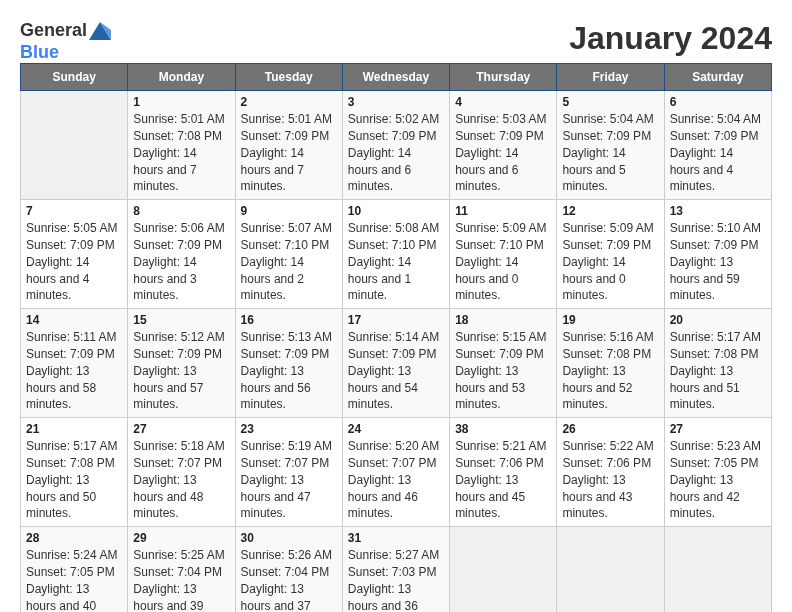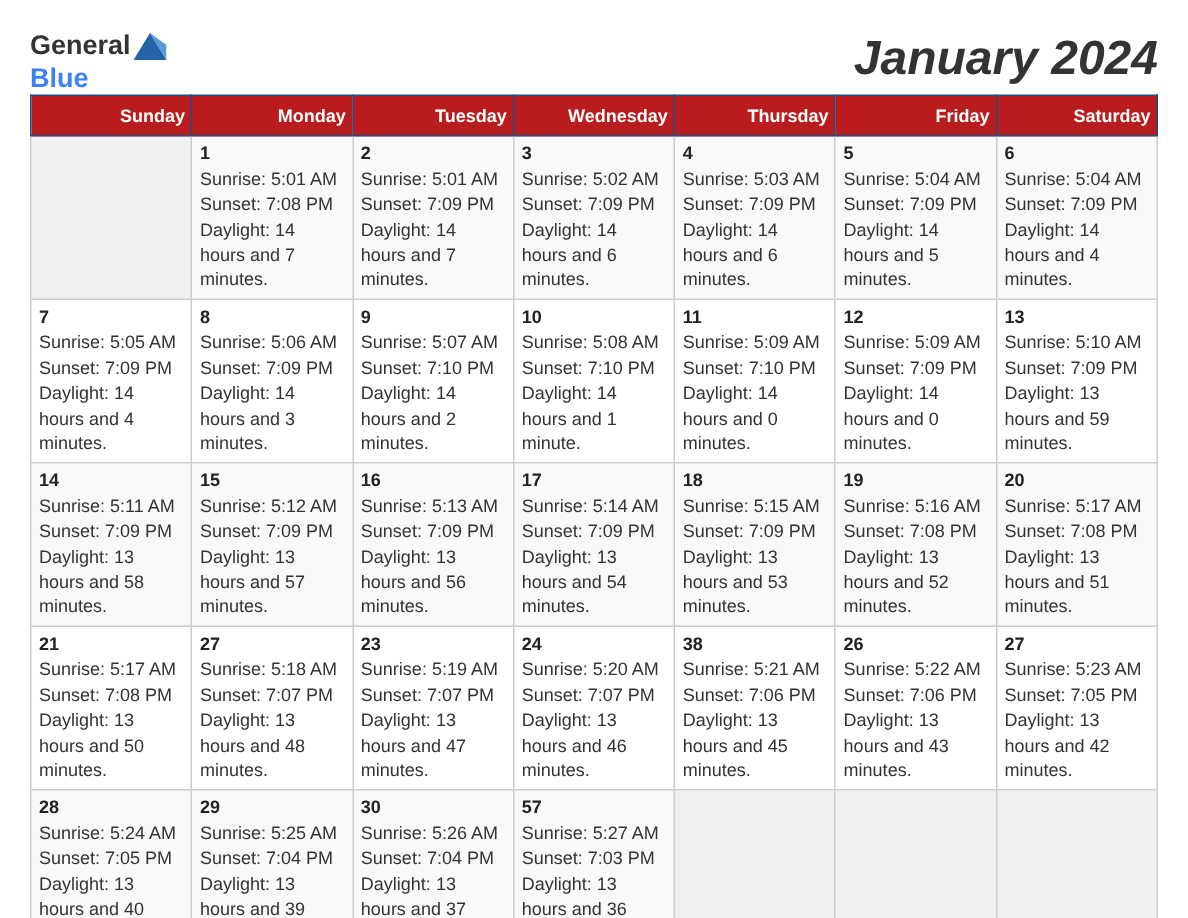--- a/index.html
+++ b/index.html
@@ -20,41 +20,40 @@
       align-items: center;
     }
     .logo-text {
       font-size: 18px;
       font-weight: bold;
       line-height: 1.2;
     }
     .logo-text .general { color: #333; }
     .logo-text .blue { color: #3b82f6; }
     .title-block {
-      font-style: italic;
     }
     .month-title {
       font-size: 32px;
       font-weight: bold;
       color: #333;
     }
     .subtitle {
       font-size: 14px;
       color: #555;
     }
     table {
       width: 100%;
       border-collapse: collapse;
       font-size: 11px;
     }
     thead tr th {
-      background-color: #b91c1c;
+      background-color: #737373;
       color: #fff;
       padding: 6px 4px;
-      text-align: right;
+      text-align: center;
       font-size: 12px;
       font-weight: bold;
       border: 1px solid #1a4f8a;
     }
     tbody tr td {
       border: 1px solid #ccc;
       vertical-align: top;
       padding: 4px 5px;
       height: 80px;
       width: 107px;
@@ -237,21 +236,21 @@
         </td>
         <td>
           <div class="day-number">29</div>
           <div class="day-info">Sunrise: 5:25 AM<br>Sunset: 7:04 PM<br>Daylight: 13 hours and 39 minutes.</div>
         </td>
         <td>
           <div class="day-number">30</div>
           <div class="day-info">Sunrise: 5:26 AM<br>Sunset: 7:04 PM<br>Daylight: 13 hours and 37 minutes.</div>
         </td>
         <td>
-          <div class="day-number">57</div>
+          <div class="day-number">31</div>
           <div class="day-info">Sunrise: 5:27 AM<br>Sunset: 7:03 PM<br>Daylight: 13 hours and 36 minutes.</div>
         </td>
         <td class="empty-cell"></td>
         <td class="empty-cell"></td>
         <td class="empty-cell"></td>
       </tr>
     </tbody>
 </table>
 
 </body></html>

